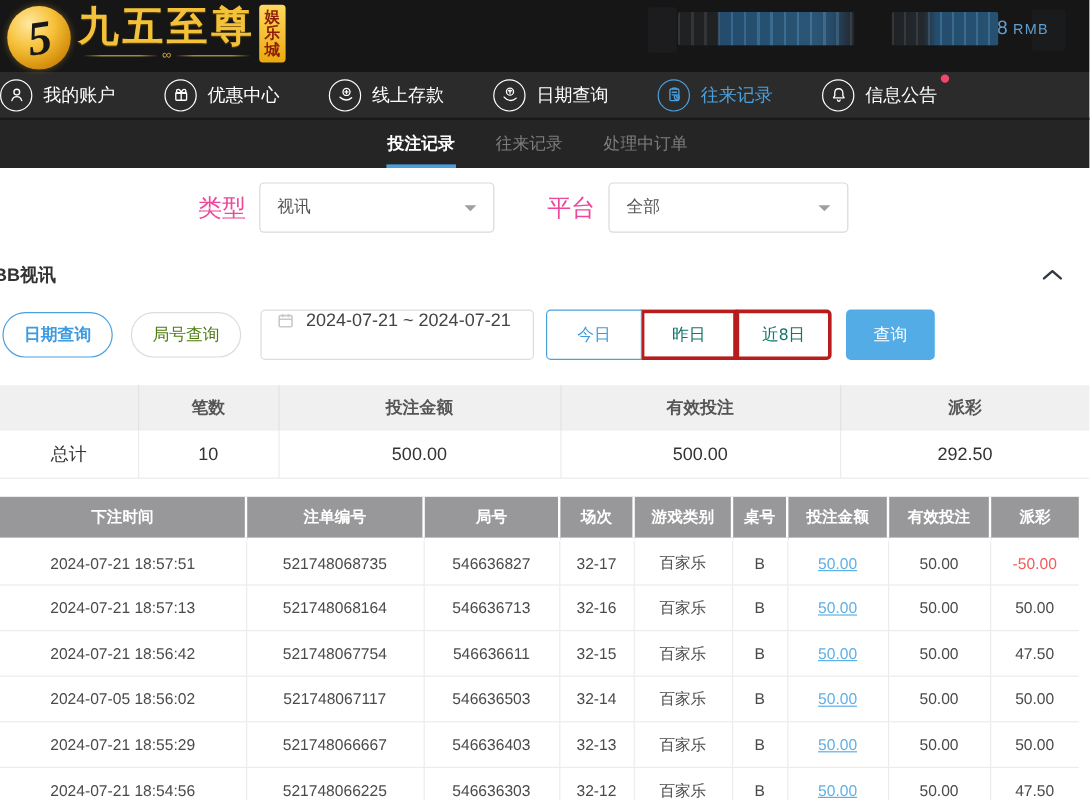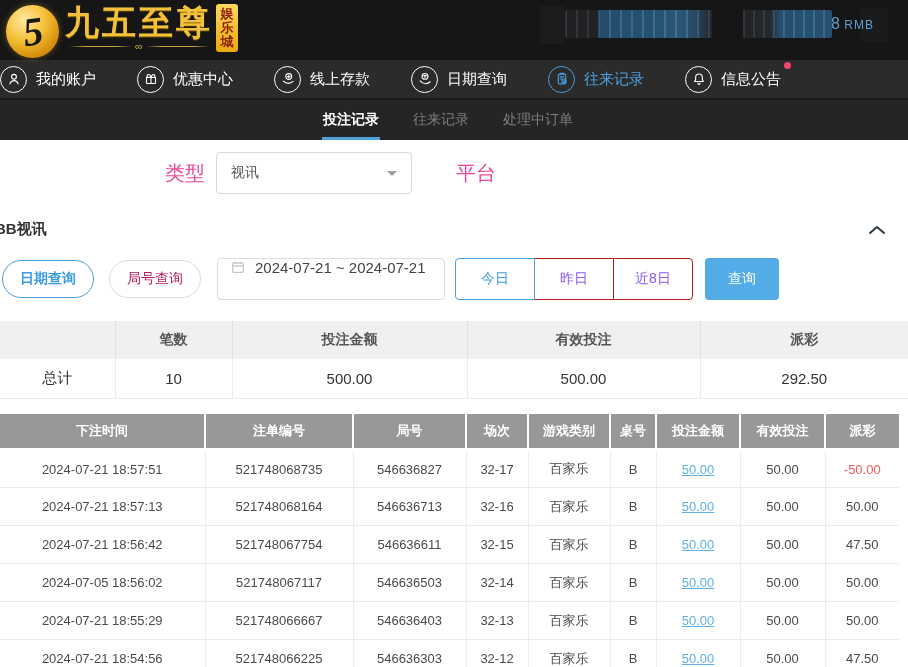--- a/index.html
+++ b/index.html
@@ -70,25 +70,25 @@
 
   
   .section-head { margin-top:22px; height:20px; position:relative; }
   .section-title { font-size:15px; font-weight:bold; color:#333; margin-left:-5px; }
   .collapse { position:absolute; right:22px; top:2px; cursor:pointer; }
 
   
   .query-row { margin-top:18px; display:flex; align-items:center; height:42px; padding-left:2px; }
   .pill { height:38px; border-radius:19px; padding:0 17px; font-size:14px; display:flex; align-items:center; cursor:pointer; background:#fff; }
   .pill.active { border:1px solid #4ba0dc; color:#3d9be0; font-weight:bold; }
-  .pill.idle { border:1px solid #dcdcdc; color:#be185d; margin-left:15px; }
+  .pill.idle { border:1px solid #dcdcdc; color:#4d7c0f; margin-left:15px; }
   .datefield { margin-left:16px; width:228px; height:42px; border:1px solid #dcdcdc; border-radius:4px;
                display:flex; align-items:flex-start; gap:9px; padding:0 12px; font-size:15px; color:#444; cursor:pointer; }
   .btn-group { margin-left:10px; display:flex; }
-  .gbtn { width:80px; height:42px; background:#fff; border:1px solid #b91c1c; color:#8b5cf6; font-size:14px;
+  .gbtn { width:80px; height:42px; background:#fff; border:3px solid #b91c1c; color:#0f766e; font-size:14px;
           display:flex; align-items:center; justify-content:center; cursor:pointer; margin-left:-1px; }
   .gbtn.first { border-radius:4px 0 0 4px; margin-left:0; }
   .gbtn.last { border-radius:0 4px 4px 0; }
   .gbtn.sel { border:1px solid #4ba0dc; color:#3d9be0; position:relative; z-index:2; border-radius:4px 0 0 4px; }
   .search-btn { margin-left:12px; width:74px; height:42px; background:#54ace7; border:none; border-radius:4px;
                 color:#fff; font-size:14px; display:flex; align-items:center; justify-content:center; cursor:pointer; }
 
   
   table { border-collapse:collapse; table-layout:fixed; }
   .summary { margin-top:21px; width:908px; }
@@ -219,20 +219,24 @@
   </div>
 </div>
 
 <div class="filters">
   <span class="f-label">类型</span>
   <div class="select type">
     <span>视讯</span>
     <span class="caret"></span>
   </div>
   <span class="f-label">平台</span>
+  <div class="select platform">
+    <span>全部</span>
+    <span class="caret"></span>
+  </div>
 </div>
 
 <div class="section-head">
   <span class="section-title">BB视讯</span>
   <span class="collapse">
     <svg width="18" height="12" viewBox="0 0 18 12">
         <polyline points="2,9 9,3 16,9" fill="none" stroke="#2f3a45" stroke-width="2" stroke-linecap="round" stroke-linejoin="round"></polyline>
       </svg>
   </span>
 </div>

